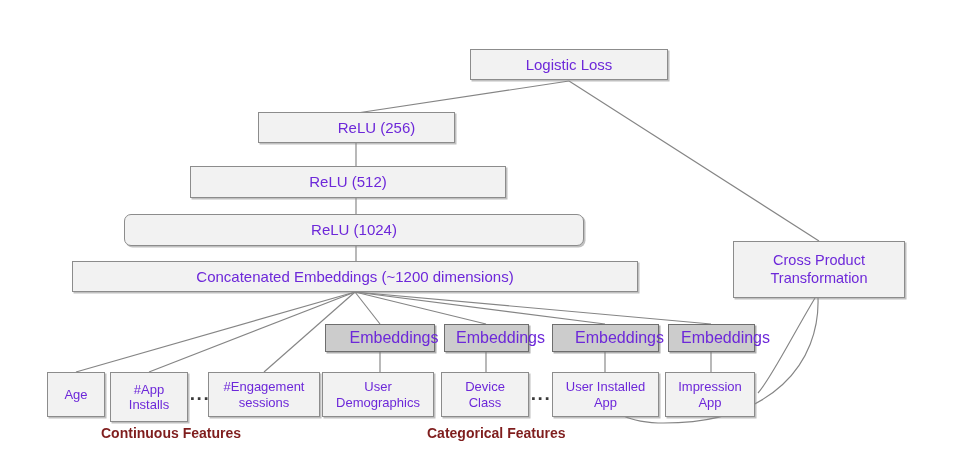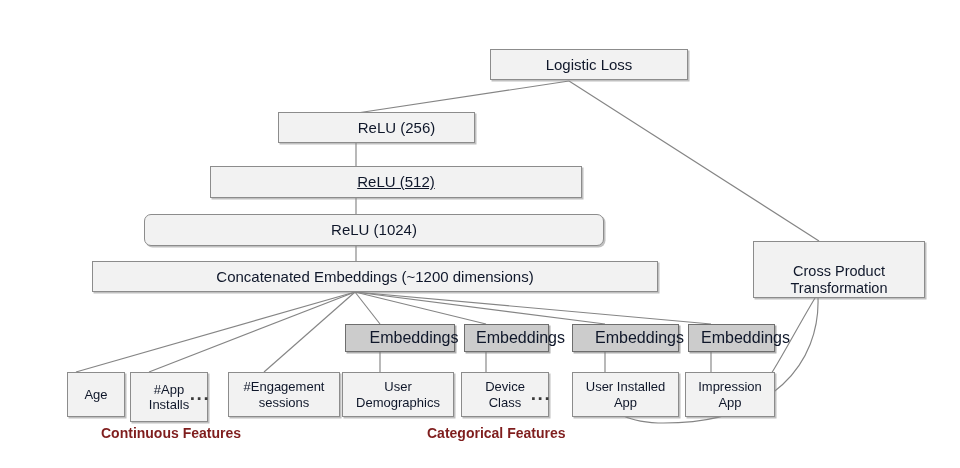--- a/index.html
+++ b/index.html
@@ -23,23 +23,22 @@
     height: 468px;
     pointer-events: none;
   }
   .node {
     position: absolute;
     box-sizing: border-box;
     display: flex;
     align-items: center;
     justify-content: center;
     text-align: center;
-    color: #0f172a;
+    color: #6d28d9;
     line-height: 1.18;
-    margin-left: 20px;
   }
   .node.light {
     background: #f2f2f2;
     border: 1px solid #8c8c8c;
     box-shadow: 1.5px 1.5px 0 0 rgba(140,140,140,0.55);
   }
   .node.shaded {
     background: #cccccc;
     border: 1px solid #6e6e6e;
     box-shadow: 1.5px 1.5px 0 0 rgba(120,120,120,0.6);
@@ -104,33 +103,33 @@
   </svg>
 
   <div class="node light lbl-main" style="left:470px; top:49px; width:198px; height:31px;">
     <span>Logistic Loss</span>
   </div>
 
   <div class="node light lbl-main" style="left:258px; top:112px; width:197px; height:31px;padding-left:40px;">
     <span>ReLU (256)</span>
   </div>
 
-  <div class="node light lbl-main" style="left:190px; top:166px; width:372px; height:32px;text-decoration:underline;">
+  <div class="node light lbl-main" style="left:190px; top:166px; width:316px; height:32px;">
     <span>ReLU (512)</span>
   </div>
 
   <div class="node light lbl-main" style="left:124px; top:214px; width:460px; height:32px;border-radius:7px;">
     <span>ReLU (1024)</span>
   </div>
 
   <div class="node light lbl-main" style="left:72px; top:261px; width:566px; height:31px;">
     <span>Concatenated Embeddings (~1200 dimensions)</span>
   </div>
 
-  <div class="node light lbl-cpt" style="left:733px; top:241px; width:172px; height:57px; flex-direction:column;justify-content:flex-end;">
+  <div class="node light lbl-cpt" style="left:733px; top:241px; width:172px; height:57px; flex-direction:column;">
     <span>Cross Product</span>
     <span>Transformation</span>
   </div>
 
   <div class="node shaded lbl-embed" style="left:325px; top:324px; width:110px; height:28px;">
     <span>Embeddings</span>
   </div>
   <div class="node shaded lbl-embed" style="left:444px; top:324px; width:85px; height:28px;">
     <span>Embeddings</span>
   </div>

